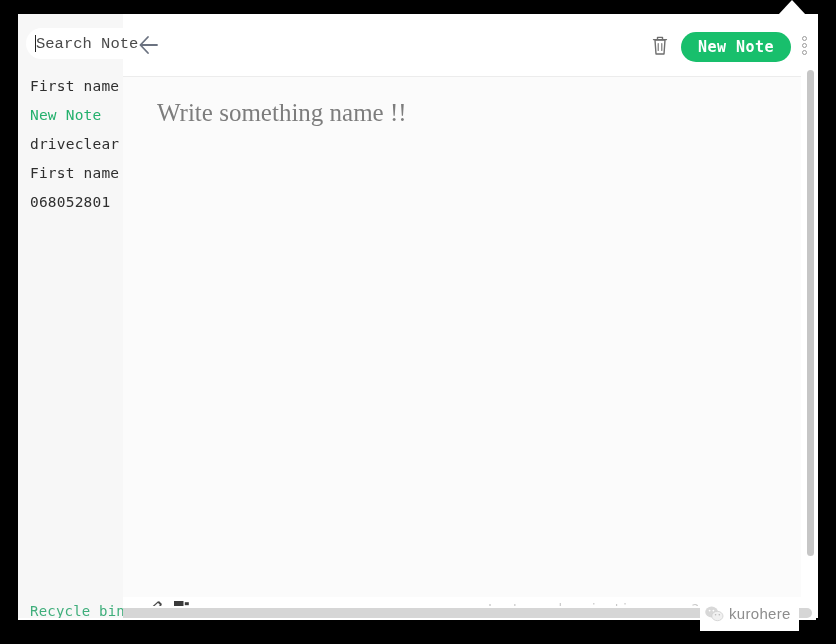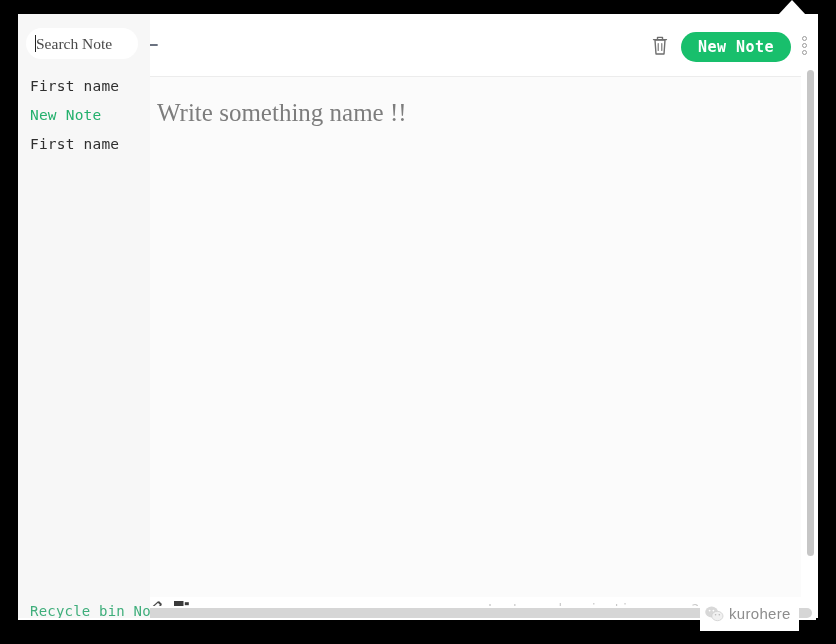--- a/index.html
+++ b/index.html
@@ -47,21 +47,20 @@
   
   .sidebar {
     position: absolute;
     left: 0;
     top: 0;
     width: 105px;
     height: 604px;
     background: #f7f7f7;
     overflow: hidden;
     z-index: 20;
-    padding-left: 27px;
   }
 
   .search-wrap {
     position: absolute;
     left: 8px;
     top: 14px;
     width: 112px;
     height: 31px;
     background: #ffffff;
     border-radius: 16px;
@@ -71,21 +70,21 @@
 
   .search-input {
     position: absolute;
     left: 10px;
     top: 0;
     width: 106px;
     height: 31px;
     border: none;
     outline: none;
     background: transparent;
-    font-family: Liberation Serif, serif;
+    font-family: Liberation Mono, monospace;
     font-size: 15.5px;
     color: #444;
     padding: 0;
   }
   .search-input::placeholder { color: #4a4a4a; opacity: 1; }
 
   .caret {
     position: absolute;
     left: 9px;
     top: 7px;
@@ -354,21 +353,23 @@
           <rect x="11.8" y="2.2" width="4" height="3" fill="#3a3a3a"></rect>
         </svg>
       </div>
       <div class="sync-text">Last synchronization on : 2</div>
     </div>
 
     <div class="sidebar">
       <div class="note-list">
         <span class="note-item">First name</span>
         <span class="note-item accent">New Note</span>
+        <span class="note-item">driveclear</span>
         <span class="note-item">First name</span>
+        <span class="note-item">068052801</span>
       </div>
       <div class="recycle">Recycle bin Not</div>
     </div>
 
     <div class="search-wrap">
       <div class="caret"></div>
       <input class="search-input" type="text" placeholder="Search Note" style="">
     </div>
 
     <div class="vscroll-track">

